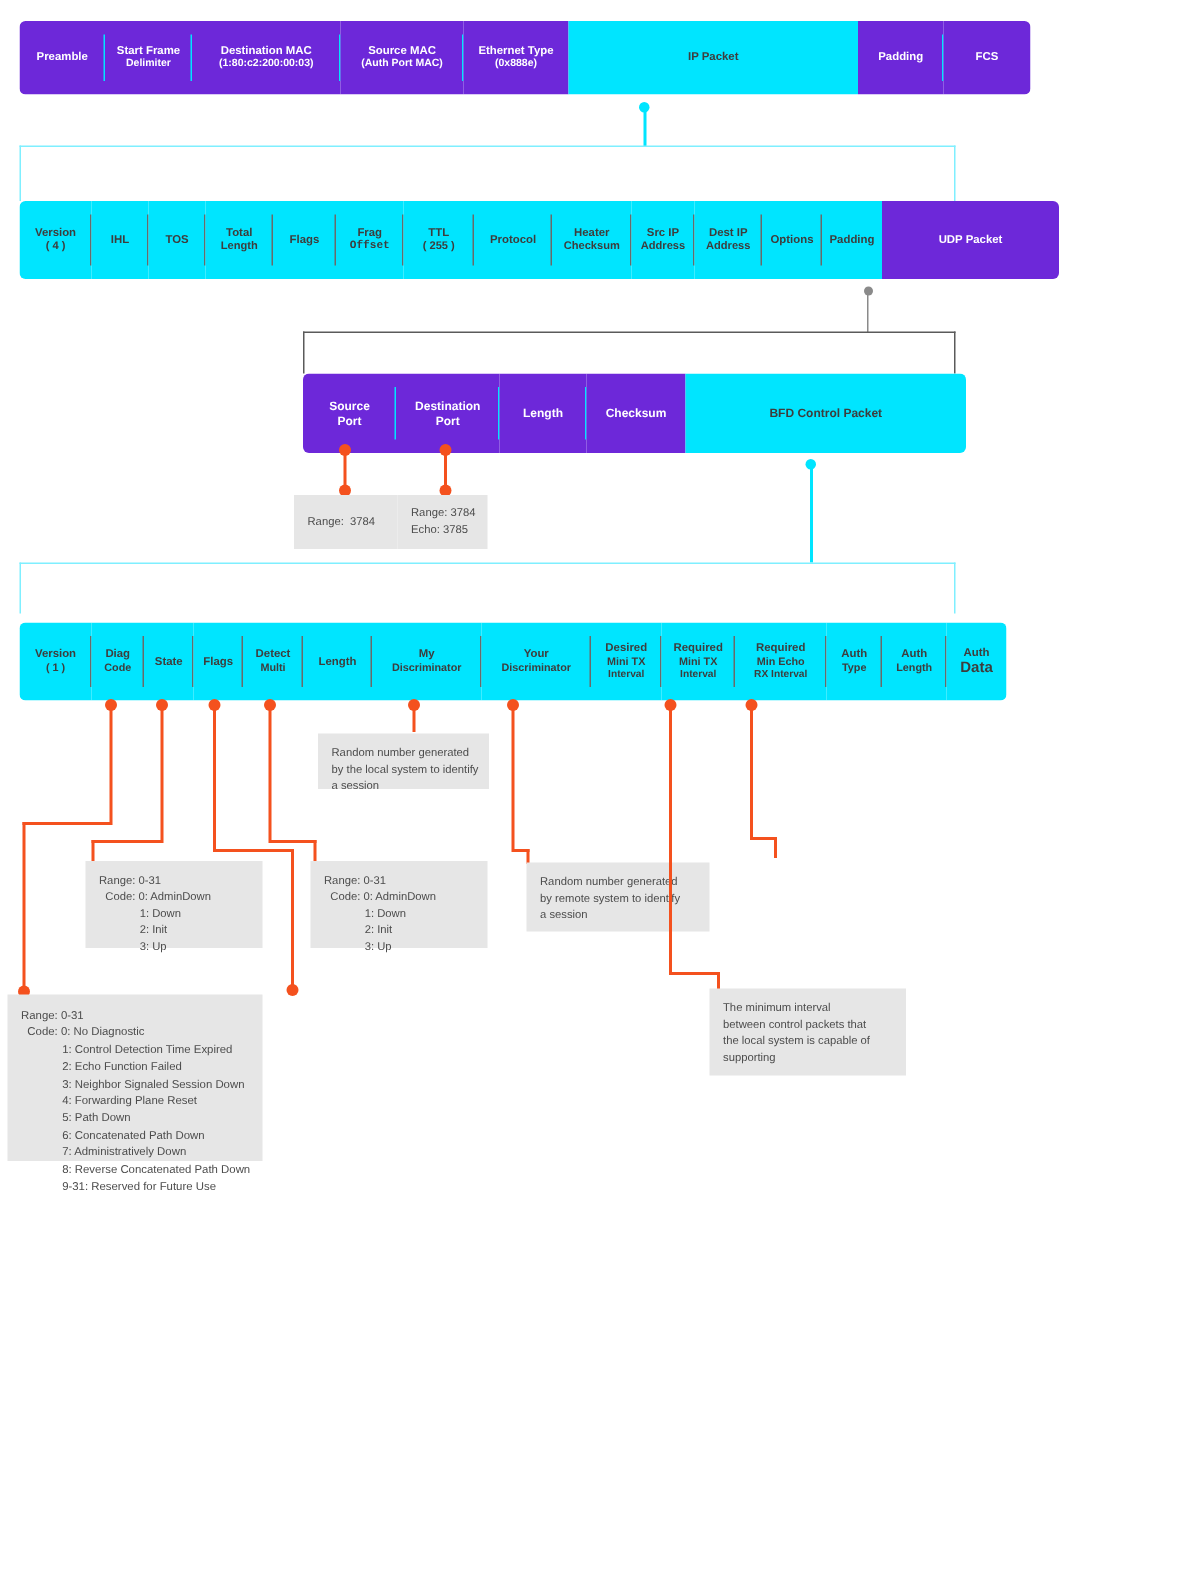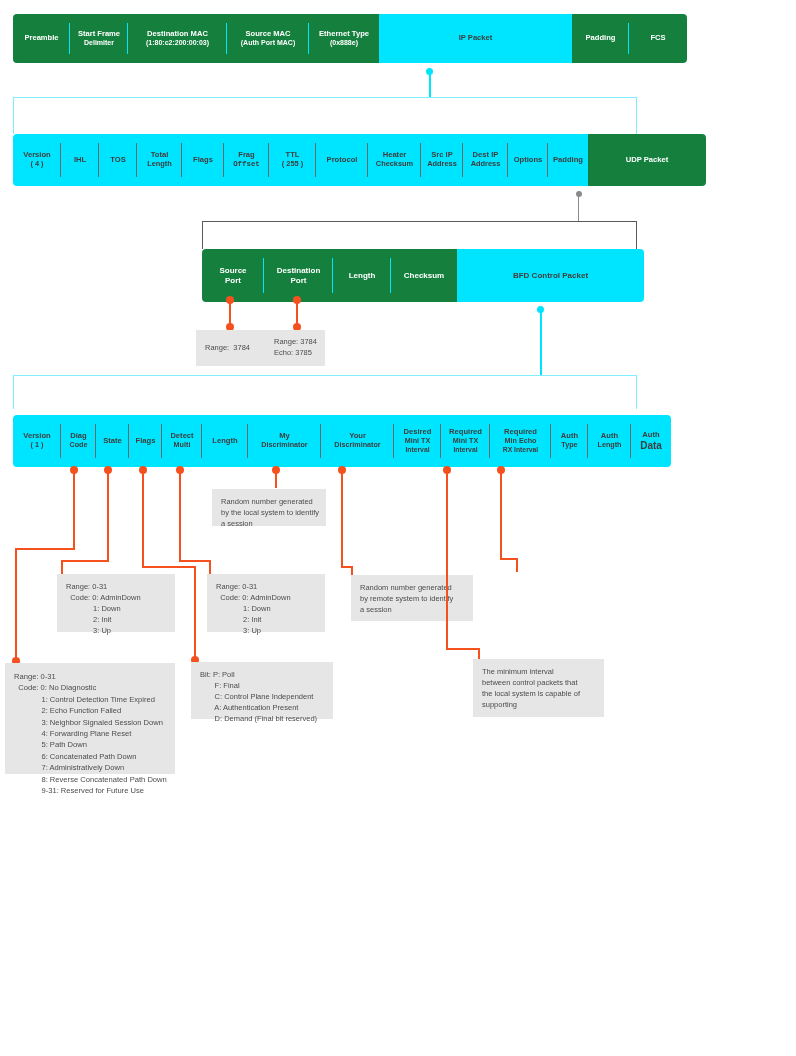--- a/index.html
+++ b/index.html
@@ -18,21 +18,21 @@
   .cell{
     position:relative;
     display:flex;align-items:center;justify-content:center;
     text-align:center;
     box-sizing:border-box;
     font-weight:bold;
     line-height:1.18;
     padding:2px 3px;
   }
   .cell .sub{display:block;font-weight:bold;}
-  .dark{background:#15803d;color:#ffffff;}
+  .dark{background:#6d28d9;color:#ffffff;}
   .cyan{background:#00e5ff;color:#3d3d3d;}
   .sep-dark::after,.sep-cyan::after{
     content:"";position:absolute;right:0;top:9px;bottom:9px;width:1px;
   }
   .sep-dark::after{background:#00e5ff;}
   .sep-cyan::after{background:#6a6a6a;}
 
   
   .vline{position:absolute;background:#00e5ff;width:2px;}
   .hline{position:absolute;background:#5fe9f7;height:1px;}
@@ -292,19 +292,14 @@
              6: Concatenated Path Down
              7: Administratively Down
              8: Reverse Concatenated Path Down
              9-31: Reserved for Future Use</div>
 
   <div class="dot-orange" style="left:139px;top:466px;"></div>
   <div class="oline ov" style="left:142px;top:470px;height:96px;"></div>
   <div class="oline oh" style="left:142px;top:566px;width:54px;"></div>
   <div class="oline ov" style="left:194px;top:566px;height:92px;"></div>
   <div class="dot-orange" style="left:191px;top:656px;"></div>
-  <div class="note" style="left:191px;top:662px;width:142px;height:57px;">Bit: P: Poll
-       F: Final
-       C: Control Plane Independent
-       A: Authentication Present
-       D: Demand (Final bit reserved)</div>
 
 </div>
 
 </body></html>

